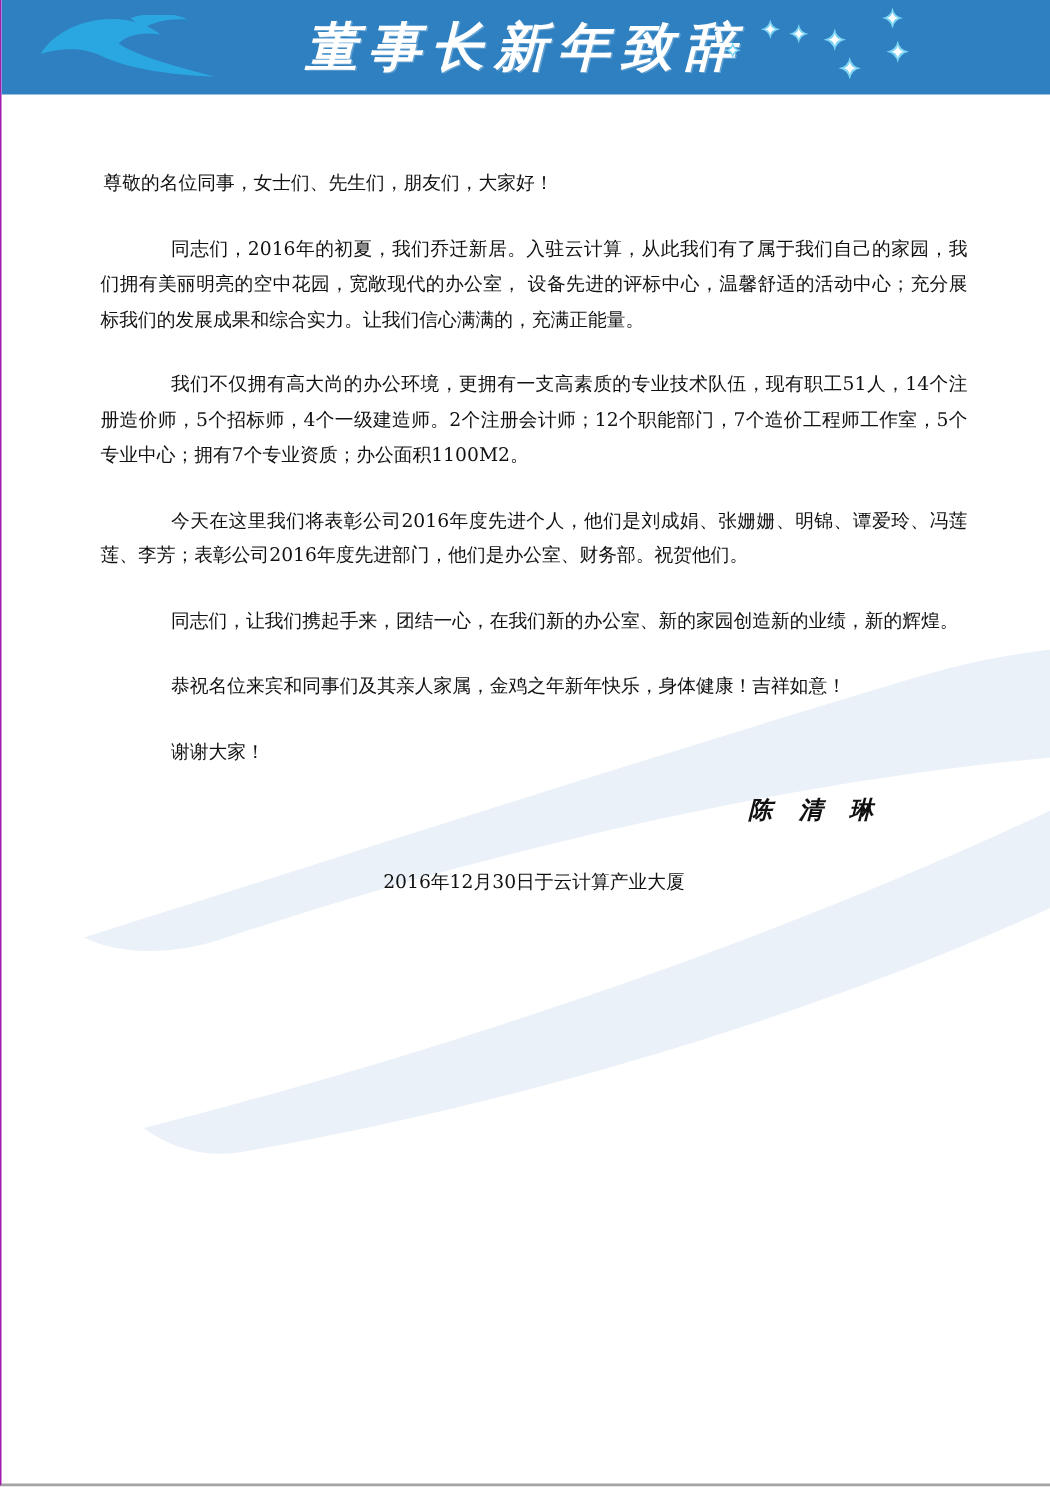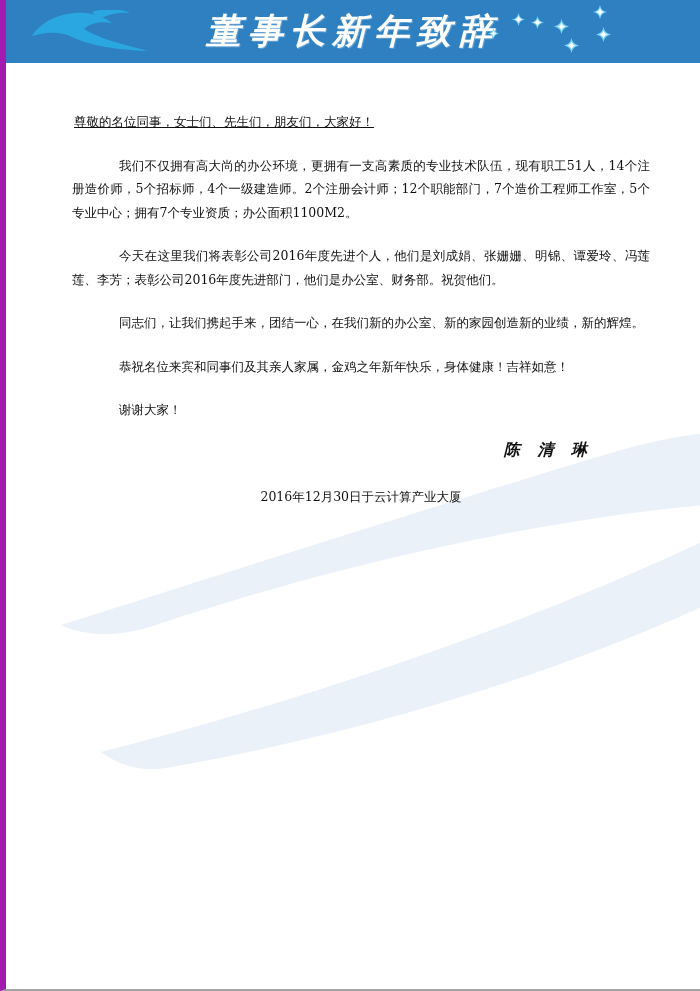--- a/index.html
+++ b/index.html
@@ -1,20 +1,20 @@
 <!DOCTYPE html>
 <html><head>
 <meta charset="utf-8">
 <style>
   html,body{margin:0;padding:0;background:#ffffff;}
   .page{
     position:relative;
     width:700px;height:991px;
     background:#ffffff;
-    border-left:6px solid #a21caf;
+    border-left:1px solid #a21caf;
     border-bottom:2px solid #a3a3a3;
     box-sizing:border-box;
     overflow:hidden;
     font-family:"DejaVu Serif","Liberation Serif",serif;
   }
   
   .banner{
     position:absolute;top:0;left:0;right:0;height:63px;
     background:#2e80c1;
   }
@@ -43,21 +43,21 @@
     left:66px;top:110px;
     width:578px;
     color:#111111;
     font-size:12.5px;
     line-height:23.5px;
     text-align:justify;
     word-break:break-all;
     z-index:2;
   }
   .body-text p{margin:0 0 20px 0;text-indent:47px;}
-  .body-text p.greeting{text-indent:2px;text-decoration:underline;}
+  .body-text p.greeting{text-indent:2px;}
   .signature{
     text-align:right;
     padding-right:57px;
     font-size:16px;
     font-weight:bold;
     font-style:italic;
     letter-spacing:6px;
     margin-top:2px;
   }
   .dateline{
@@ -120,20 +120,21 @@
              L700 105 C 530 120, 330 165, 150 225
              C 115 237, 80 237, 55 225 Z"></path>
     <path fill="#eaf1f8" d="M95 352 C 300 300, 520 225, 700 140
              L700 205 C 540 278, 340 337, 160 368
              C 135 372, 112 365, 95 352 Z"></path>
   </svg>
 
   <main class="body-text">
     <p class="greeting">尊敬的名位同事，女士们、先生们，朋友们，大家好！</p>
 
+    <p>同志们，2016年的初夏，我们乔迁新居。入驻云计算，从此我们有了属于我们自己的家园，我们拥有美丽明亮的空中花园，宽敞现代的办公室， 设备先进的评标中心，温馨舒适的活动中心；充分展标我们的发展成果和综合实力。让我们信心满满的，充满正能量。</p>
     <p>我们不仅拥有高大尚的办公环境，更拥有一支高素质的专业技术队伍，现有职工51人，14个注册造价师，5个招标师，4个一级建造师。2个注册会计师；12个职能部门，7个造价工程师工作室，5个专业中心；拥有7个专业资质；办公面积1100M2。</p>
     <p>今天在这里我们将表彰公司2016年度先进个人，他们是刘成娟、张姗姗、明锦、谭爱玲、冯莲莲、李芳；表彰公司2016年度先进部门，他们是办公室、财务部。祝贺他们。</p>
     <p>同志们，让我们携起手来，团结一心，在我们新的办公室、新的家园创造新的业绩，新的辉煌。</p>
     <p>恭祝名位来宾和同事们及其亲人家属，金鸡之年新年快乐，身体健康！吉祥如意！</p>
 
     <p class="closing-line" style="text-indent:47px;margin:0 0 16px 0">谢谢大家！</p>
 
     <div class="signature">陈 清 琳</div>
     <div class="dateline">2016年12月30日于云计算产业大厦</div>
   </main>

